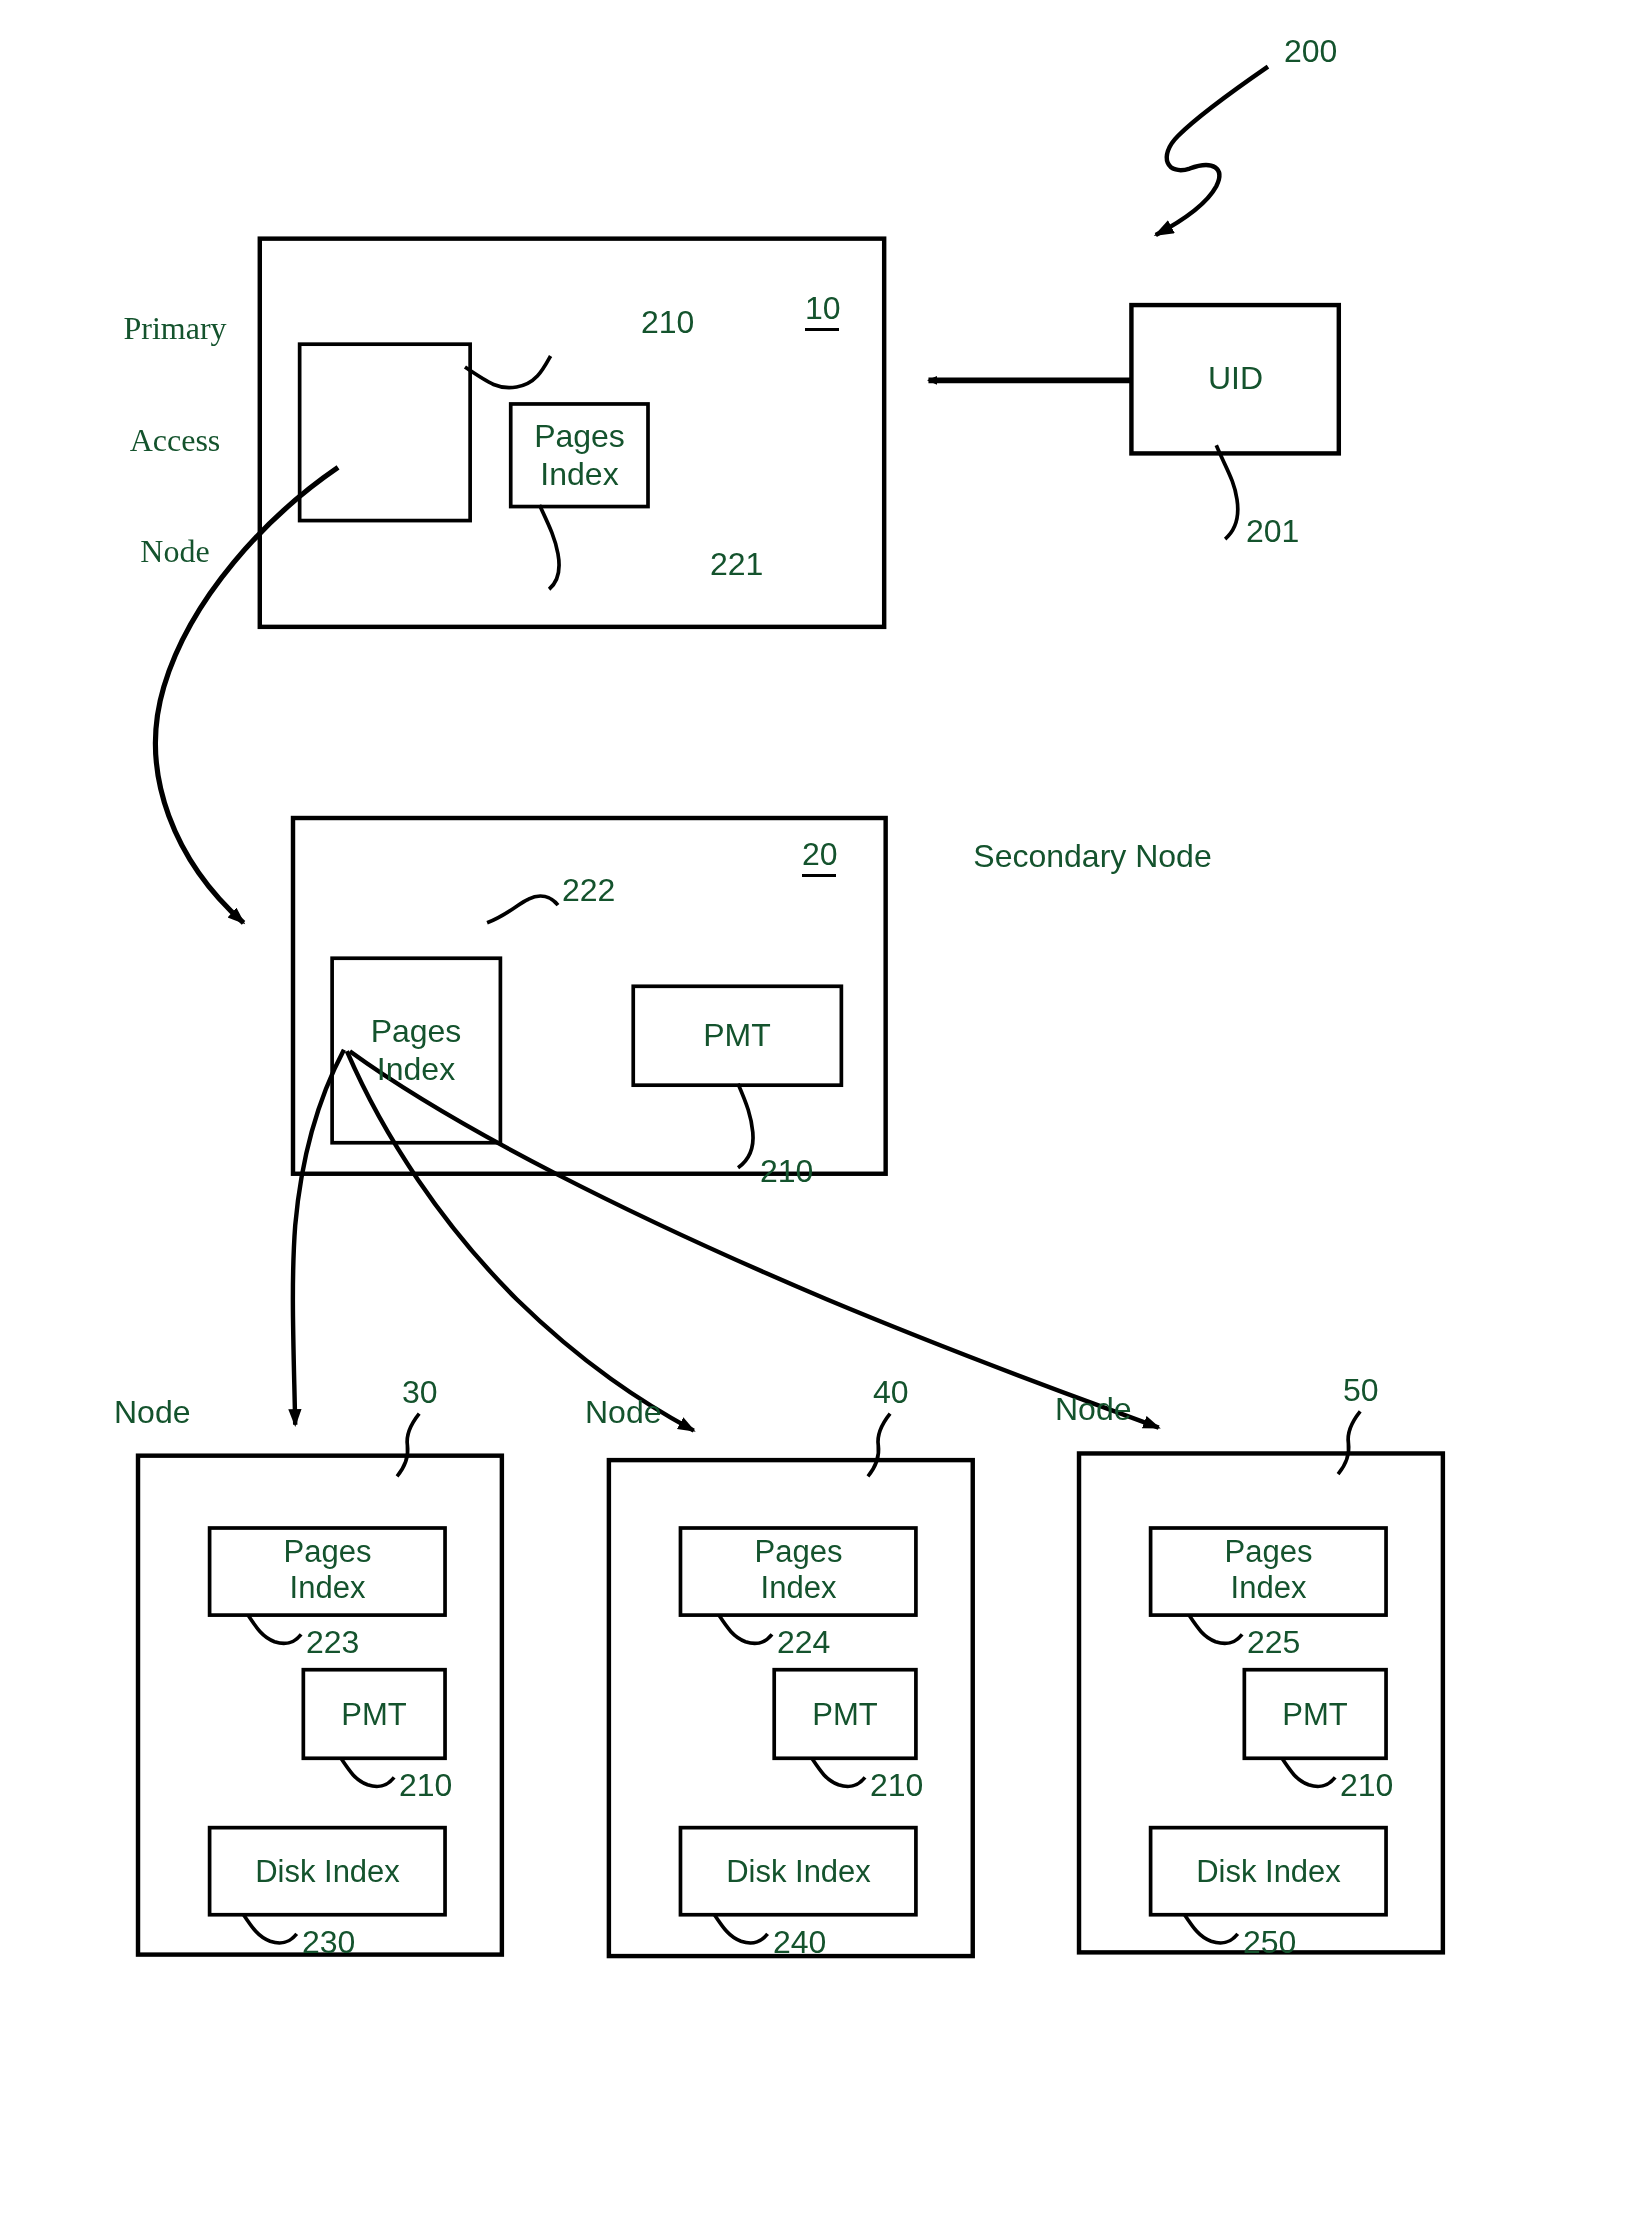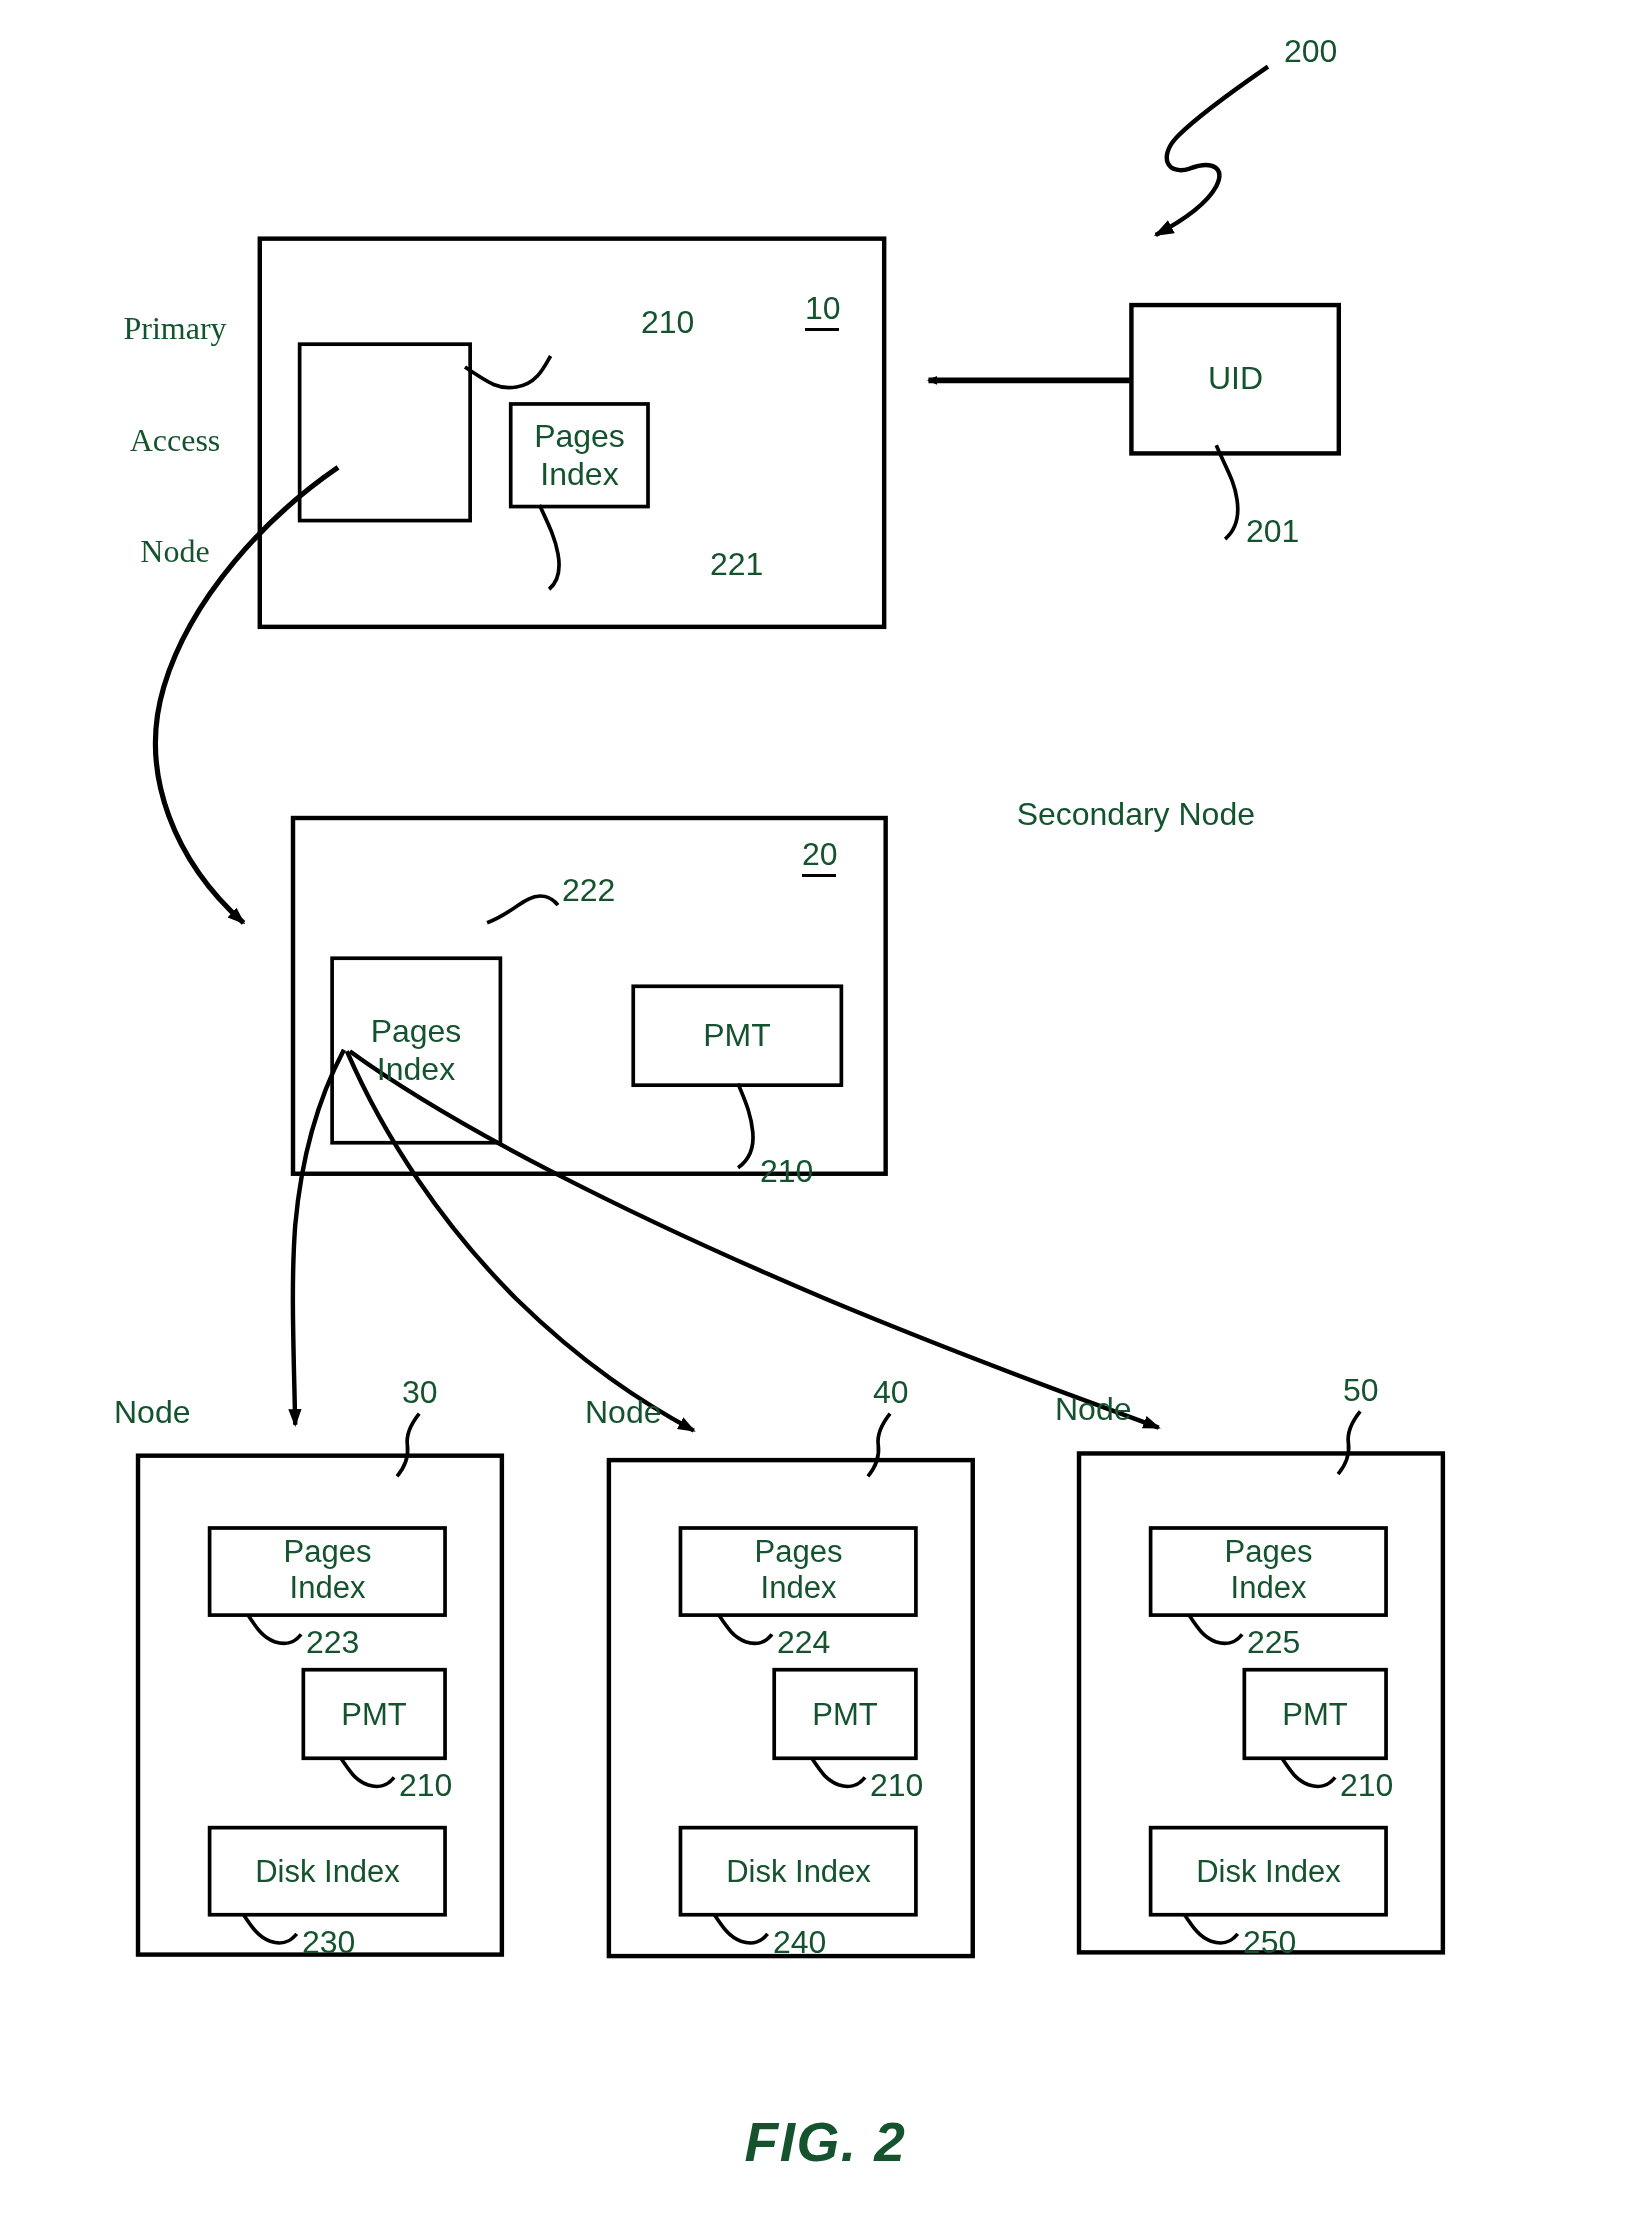--- a/index.html
+++ b/index.html
@@ -215,21 +215,21 @@
 
   <div class="txt box-caption" style="left:511px; top:404px; width:137px; height:103px;">
     <span>Pages</span>
     <span>Index</span>
   </div>
   <div class="txt ref-num" style="left:710px; top:546px;">221</div>
 
   <div class="txt box-caption" style="left:1132px; top:305px; width:207px; height:148px;">UID</div>
   <div class="txt ref-num" style="left:1246px; top:513px;">201</div>
 
-  <div class="txt label-outside" style="left:930px; top:796px; width:325px; text-align:right;">Secondary Node</div>
+  <div class="txt label-outside" style="left:930px; top:838px; width:325px; text-align:center;">Secondary Node</div>
   <div class="txt ref-num-underline" style="left:802px; top:836px; width:34px;">20</div>
 
   <div class="txt box-caption" style="left:332px; top:958px; width:168px; height:185px;">
     <span>Pages</span>
     <span>Index</span>
   </div>
   <div class="txt ref-num" style="left:562px; top:872px;">222</div>
 
   <div class="txt box-caption" style="left:633px; top:986px; width:208px; height:99px;">PMT</div>
   <div class="txt ref-num" style="left:760px; top:1153px;">210</div>
@@ -272,16 +272,15 @@
     <span>Index</span>
   </div>
   <div class="txt ref-num" style="left:1247px; top:1624px;">225</div>
 
   <div class="txt box-caption" style="left:1244px; top:1670px; width:142px; height:89px; font-size:31px;">PMT</div>
   <div class="txt ref-num" style="left:1340px; top:1767px;">210</div>
 
   <div class="txt box-caption" style="left:1151px; top:1828px; width:235px; height:87px; font-size:31px;">Disk Index</div>
   <div class="txt ref-num" style="left:1243px; top:1924px;">250</div>
 
-  <div class="txt fig-caption" style="left:0px; top:2111px;">FIG. 2</div>
 
 </div>
 
 
 </body></html>

